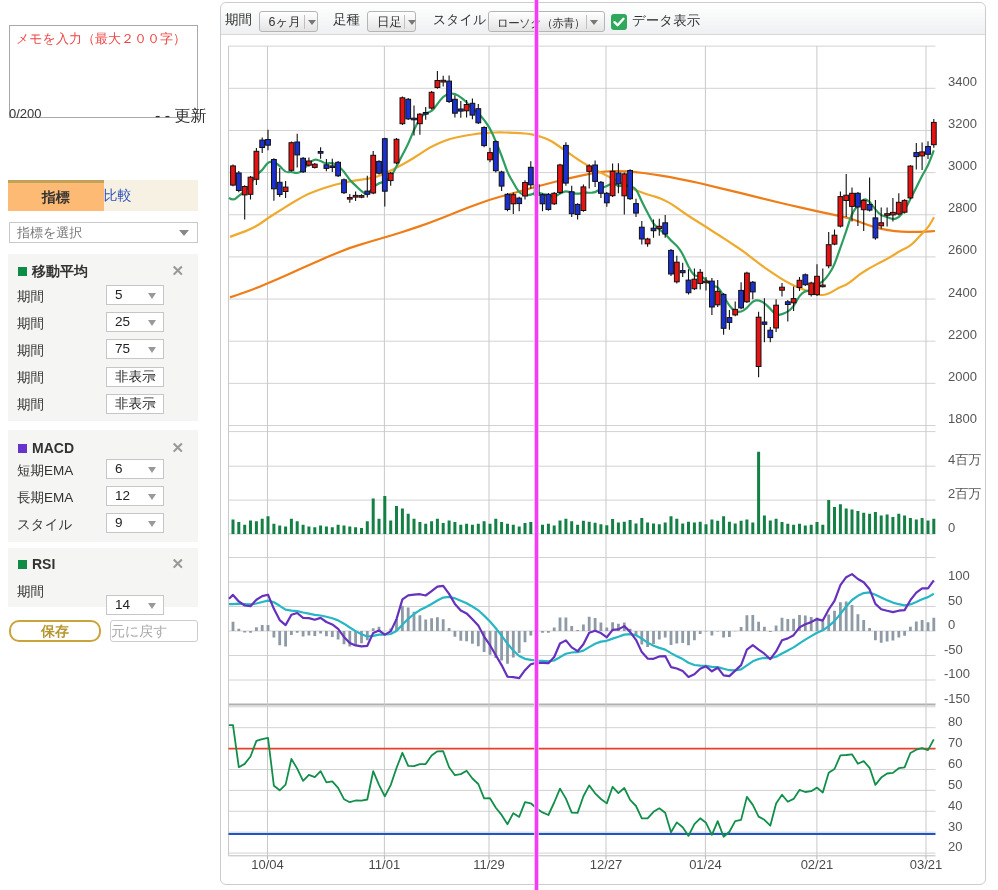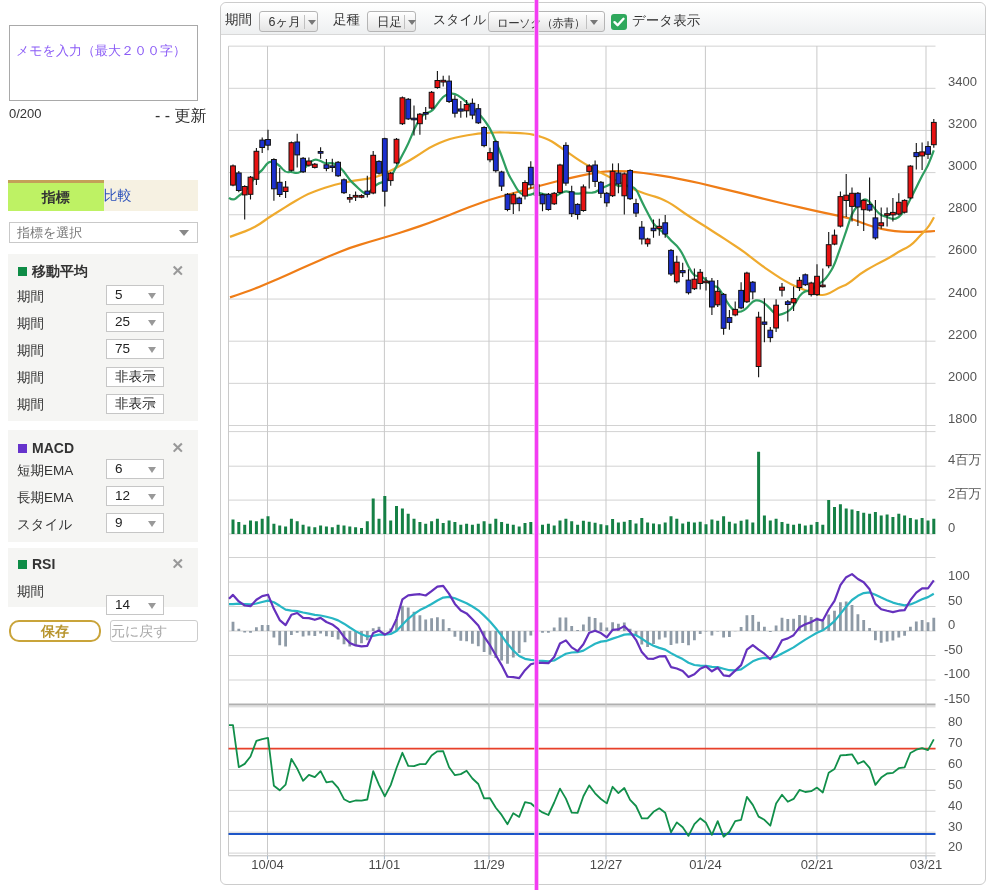--- a/index.html
+++ b/index.html
@@ -1,19 +1,19 @@
 <!DOCTYPE html>
 <html><head><meta charset="utf-8"><style>
 *{margin:0;padding:0;box-sizing:border-box}
 body{font-family:"Liberation Sans",sans-serif;background:#fff;width:998px;height:890px;position:relative;overflow:hidden}
 .abs{position:absolute}
-.memo{left:9px;top:25px;width:189px;height:76px;border:1px solid #a9a9a9;background:#fff;color:#8b5cf6;font-size:13px;padding:16px 6px;line-height:17px}
+.memo{left:9px;top:25px;width:189px;height:93px;border:1px solid #a9a9a9;background:#fff;color:#ef4444;font-size:13px;padding:4px 6px;line-height:17px}
 .cnt{left:9px;top:106px;font-size:13px;color:#333}
 .tab-gold{left:8px;top:179.5px;width:95.5px;height:3px;background:#c3a158}
-.tab-act{left:8px;top:182.5px;width:95.5px;height:28.5px;background:#bef264;color:#333;font-weight:bold;font-size:14px;text-align:center;line-height:28px}
+.tab-act{left:8px;top:182.5px;width:95.5px;height:28.5px;background:#fdba74;color:#333;font-weight:bold;font-size:14px;text-align:center;line-height:28px}
 .tab-ina{left:103.5px;top:180px;width:94.5px;height:31px;background:#f6f1e2;color:#2b50bb;font-size:14px;text-align:left;line-height:31px}
 .sel-big{left:9px;top:222px;width:189px;height:21px;border:1px solid #c9c9c9;background:#fff;color:#777;font-size:13px;line-height:19px;padding-left:7px}
 .sec{left:8px;width:190px;background:#f5f5f3}
 .hdr{position:absolute;left:10px;font-size:14px;font-weight:bold;color:#333}
 .sq{display:inline-block;width:9px;height:9px;margin-right:5px}
 .x{position:absolute;right:14px;color:#999;font-size:15px;font-weight:bold}
 .rl{position:absolute;left:9px;font-size:13.5px;color:#333}
 .rs{position:absolute;left:98px;width:58px;height:20px;border:1px solid #c6c6c6;background:#fff;font-size:13.5px;color:#222;line-height:18px;padding-left:8px}
 .car{position:absolute;width:0;height:0;border-left:4.5px solid transparent;border-right:4.5px solid transparent;border-top:6px solid #999;z-index:3}
 .btn1{left:9px;top:620px;width:92px;height:22px;border:2px solid #c9a43a;border-radius:10px;background:#fff;color:#b8952e;font-weight:bold;font-size:14px;text-align:center;line-height:18px}

